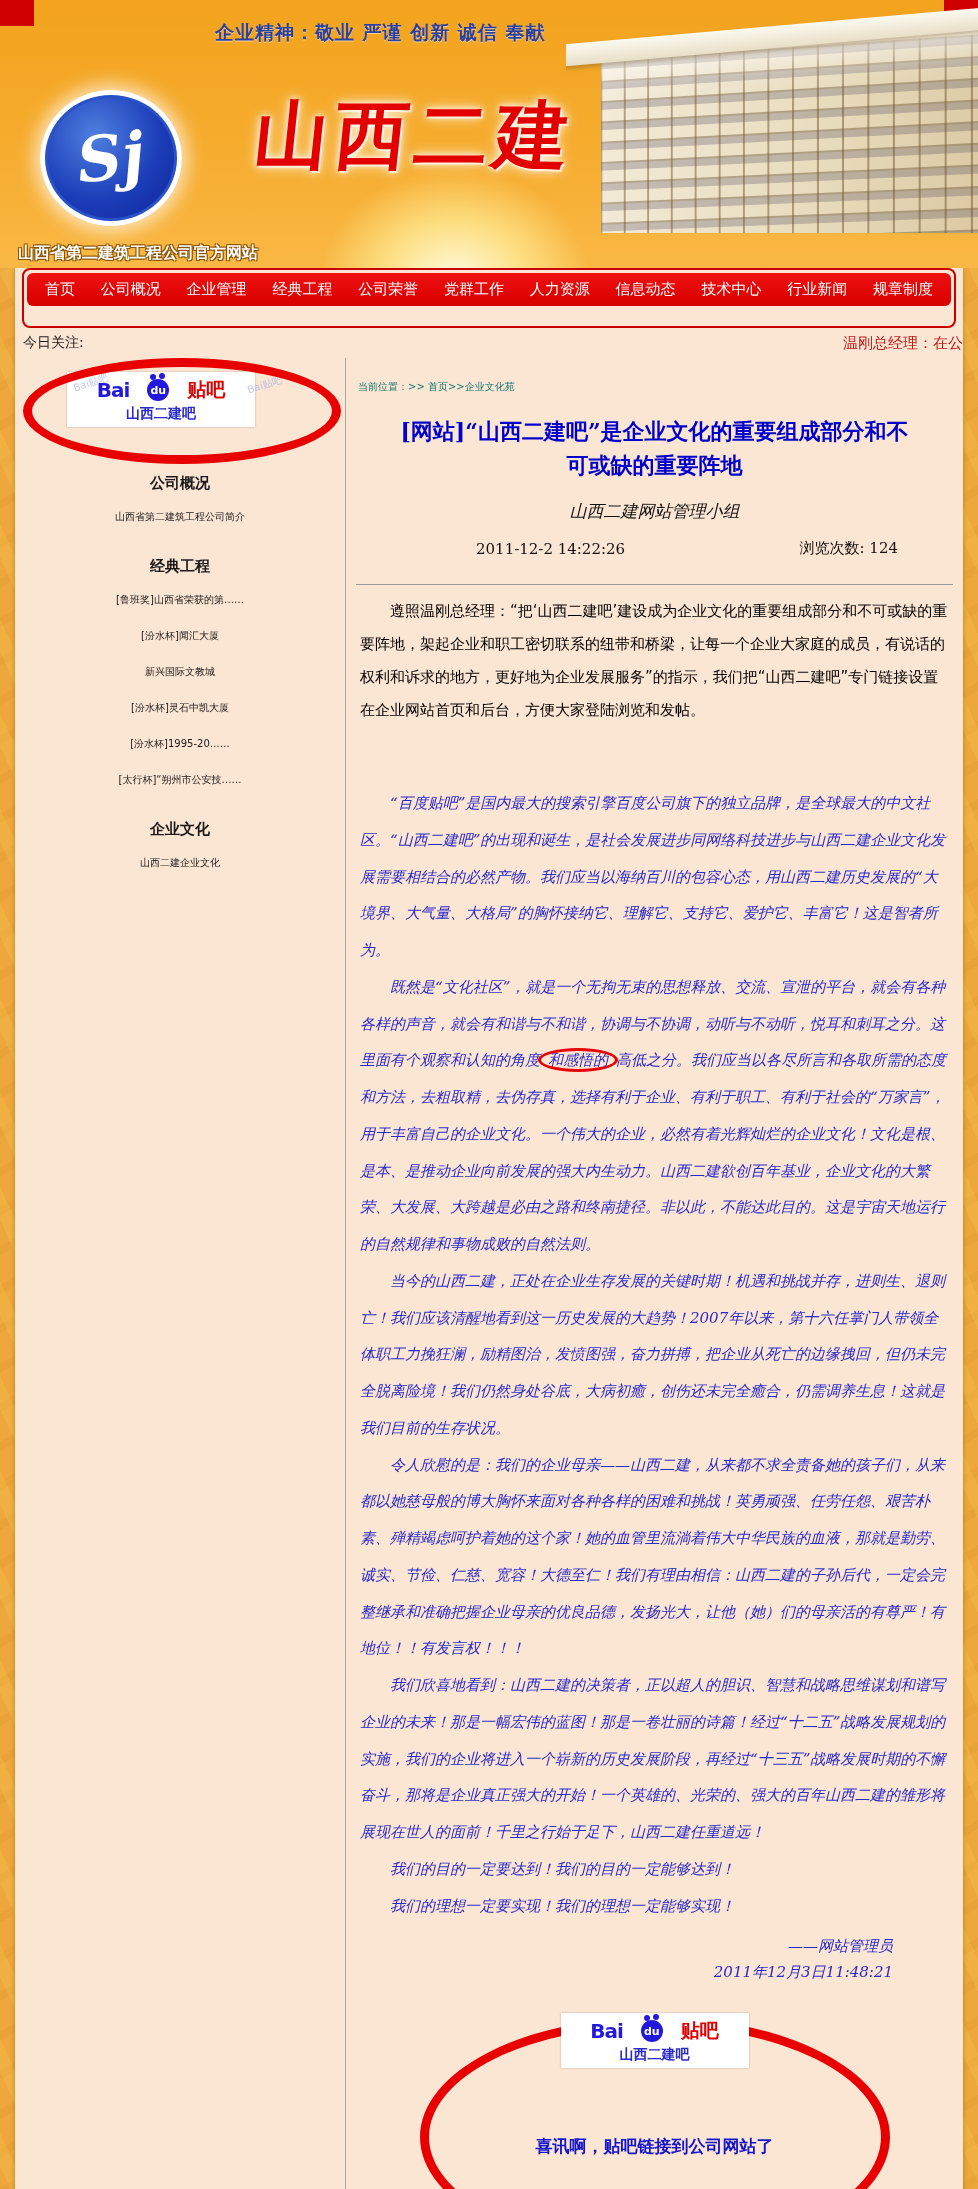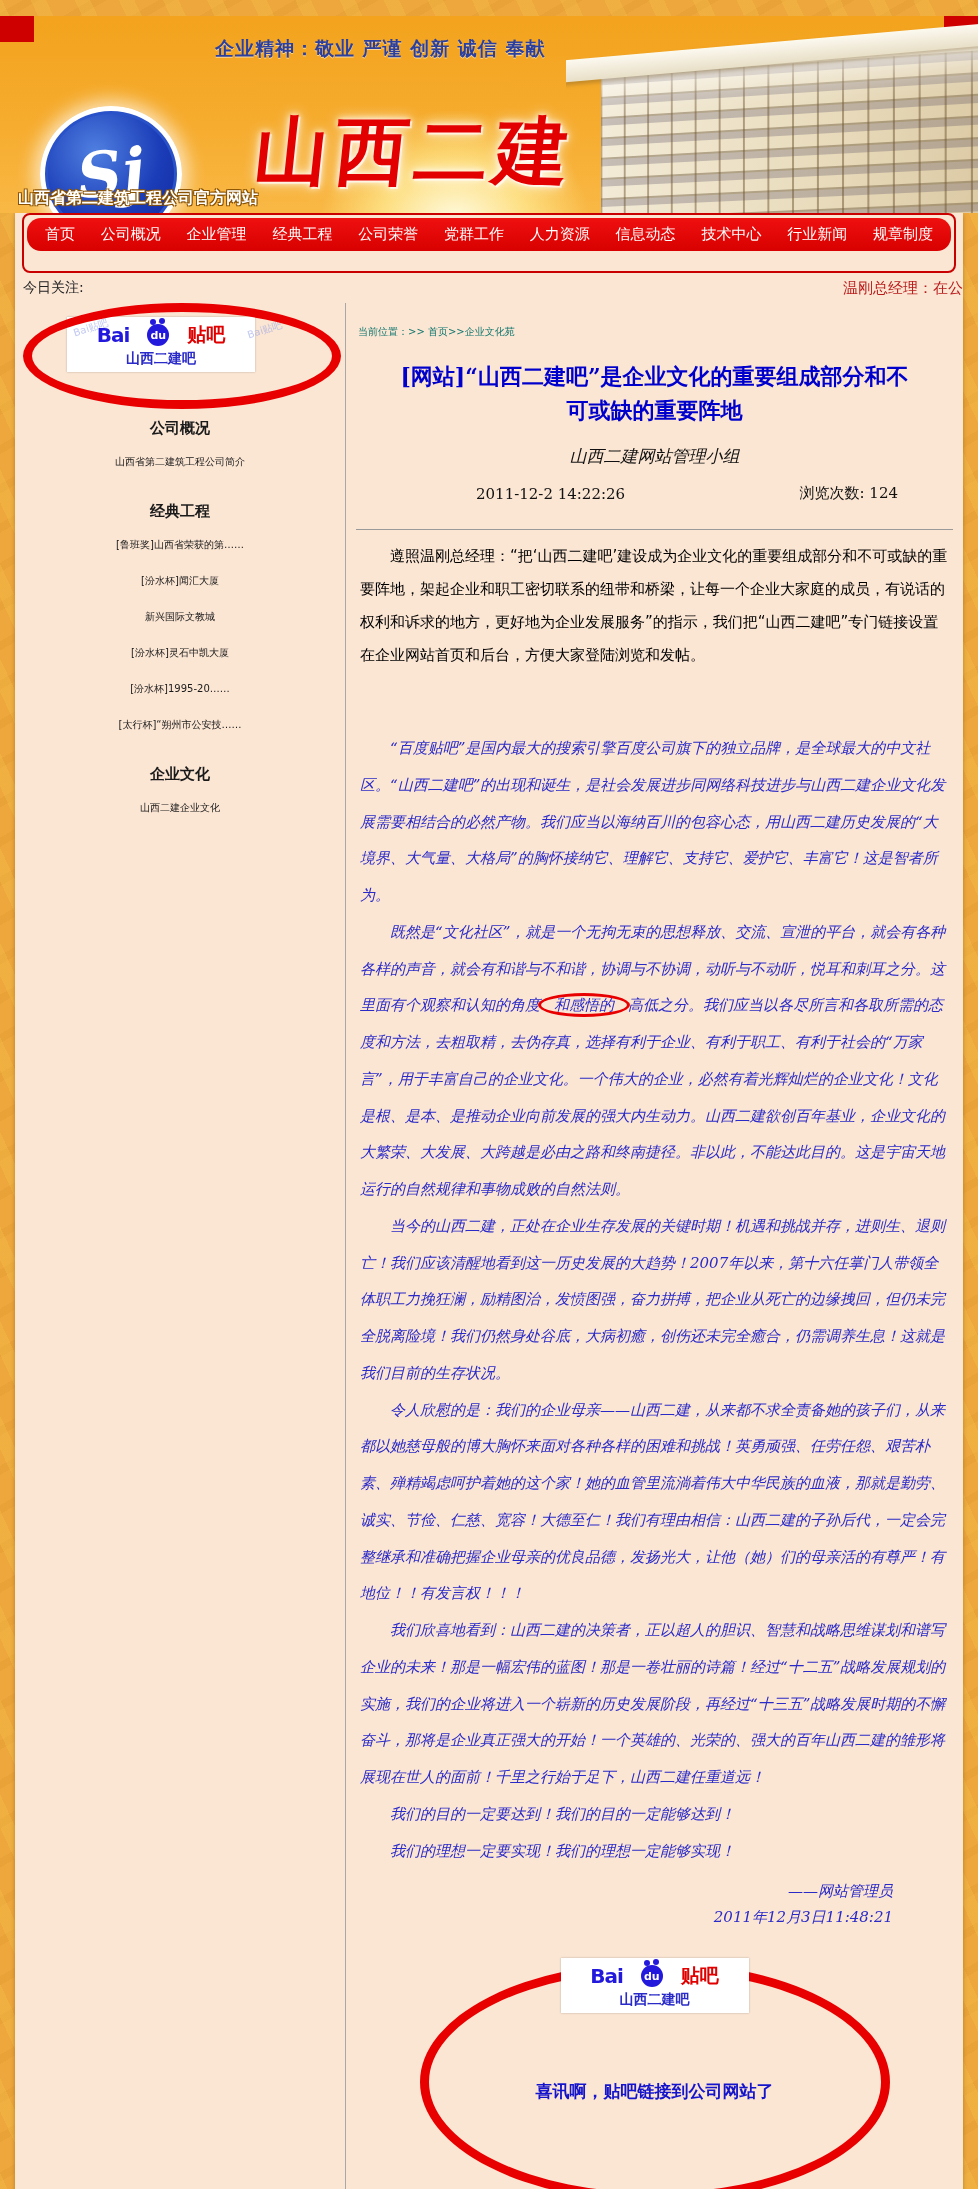--- a/index.html
+++ b/index.html
@@ -8,24 +8,24 @@
     font-family:"DejaVu Sans","Liberation Sans",sans-serif;
     background:#eda73c;
     background-image:
       repeating-linear-gradient(65deg, rgba(255,220,90,.18) 0 14px, rgba(0,0,0,0) 14px 40px),
       repeating-linear-gradient(-30deg, rgba(200,120,20,.10) 0 8px, rgba(0,0,0,0) 8px 34px);
     color:#111;
   }
   .page{width:978px;overflow:hidden;position:relative;}
 
   
-  .banner{position:relative;height:197px;overflow:hidden;
+  .banner{position:relative;height:268px;overflow:hidden;
     background:
       radial-gradient(ellipse 180px 150px at 455px 105%, rgba(255,255,235,.95) 0%, rgba(255,236,150,.75) 40%, rgba(255,200,80,0) 75%),
-      linear-gradient(180deg,#f3a31d 0%,#f6ac2e 55%,#f9b845 100%); margin-top: 16px;}
+      linear-gradient(180deg,#f3a31d 0%,#f6ac2e 55%,#f9b845 100%);}
   .corner{position:absolute;top:0;width:34px;height:26px;background:#cf0000;}
   .corner.left{left:0;}
   .corner.right{right:0;}
   .motto{position:absolute;left:215px;top:20px;font-size:19px;font-weight:bold;color:#2b3f9e;
     text-shadow:0 1px 0 rgba(255,255,255,.55);letter-spacing:1px;}
   .logo-circle{position:absolute;left:40px;top:90px;width:132px;height:126px;border-radius:50%;
     background:radial-gradient(circle at 38% 32%, #4f7fe0 0%, #1b3db8 55%, #10249a 100%);
     border:5px solid #ffffff;box-shadow:0 0 18px 6px rgba(255,255,255,.65), inset 0 0 0 3px #2a52c8;
     display:flex;align-items:center;justify-content:center;}
   .logo-monogram{color:#ffffff;font-family:"DejaVu Serif","Liberation Serif",serif;
@@ -48,21 +48,21 @@
   .site-label{position:absolute;left:18px;bottom:4px;font-size:16px;font-weight:bold;color:#ffffff;
     text-shadow:1px 1px 0 #8a5200,-1px 1px 0 #8a5200,1px -1px 0 #8a5200,-1px -1px 0 #8a5200;}
 
   
   .content-panel{margin:0 15px;background:#fbe5d3;padding-bottom:10px;
     box-shadow:0 2px 4px rgba(120,70,10,.45);border-radius:0 0 6px 6px;}
 
   
   .nav-wrap{margin:0 7px;border:2px solid #c90000;border-radius:8px;background:#fbe5d3;padding:3px 3px 20px 3px;}
   .main-nav{display:flex;justify-content:space-between;align-items:center;height:33px;
-    background:linear-gradient(#ef1010,#d80000);border-radius:14px;padding:0 14px;}
+    background:linear-gradient(#ef1010,#d80000);border-radius:6px;padding:0 14px;}
   .nav-item{color:#ffffff;font-size:15px;text-decoration:none;white-space:nowrap;padding:0 4px;cursor:pointer;}
 
   
   .ticker-row{display:flex;justify-content:space-between;align-items:center;height:30px;padding:0 6px 0 8px;}
   .ticker-label{font-size:14px;color:#222;}
   .ticker-headline{font-size:15px;font-weight:normal;color:#b91c1c;white-space:nowrap;overflow:hidden;margin-right:-6px;}
 
   
   .columns{display:flex;align-items:stretch;min-height:1715px;}
   .sidebar{width:330px;flex:0 0 330px;padding-top:6px;position:relative;}
@@ -102,21 +102,21 @@
     font-family:"DejaVu Serif","Liberation Serif",serif;}
   .meta-date{margin-left:120px;}
   .meta-views{margin-left:auto;margin-right:55px;}
   .title-divider{border:none;border-top:1px solid #9a9a9a;margin:26px 0 10px 0;}
 
   .article-body{font-size:15px;color:#000;padding:0 4px;}
   .para{text-indent:2em;margin:0;line-height:2.2;}
   .para.blue{color:#2a2ac8;font-family:"DejaVu Serif","Liberation Serif",serif;
     font-style:italic;line-height:2.45;}
   .para.gap{margin-top:58px;}
-  .circled{border:3px solid #e80000;border-radius:50%;padding:0 13px;margin:0 -2px;}
+  .circled{border:3px solid #e80000;border-radius:50%;padding:0 7px;margin:0 -2px;}
 
   .signature{text-align:right;color:#2a2ac8;font-family:"DejaVu Serif","Liberation Serif",serif;
     font-style:italic;font-size:15px;margin:10px 60px 0 0;line-height:1.7;}
 
   
   .promo{position:relative;height:238px;margin-top:28px;}
   .promo-ring{left:50%;top:4px;transform:translateX(-50%);width:452px;height:222px;}
   .promo .baidu-badge{position:absolute;left:50%;top:0;transform:translateX(-50%);}
   .promo-caption{position:absolute;left:0;right:0;top:122px;text-align:center;
     color:#1414cc;font-weight:bold;font-size:17px;}

